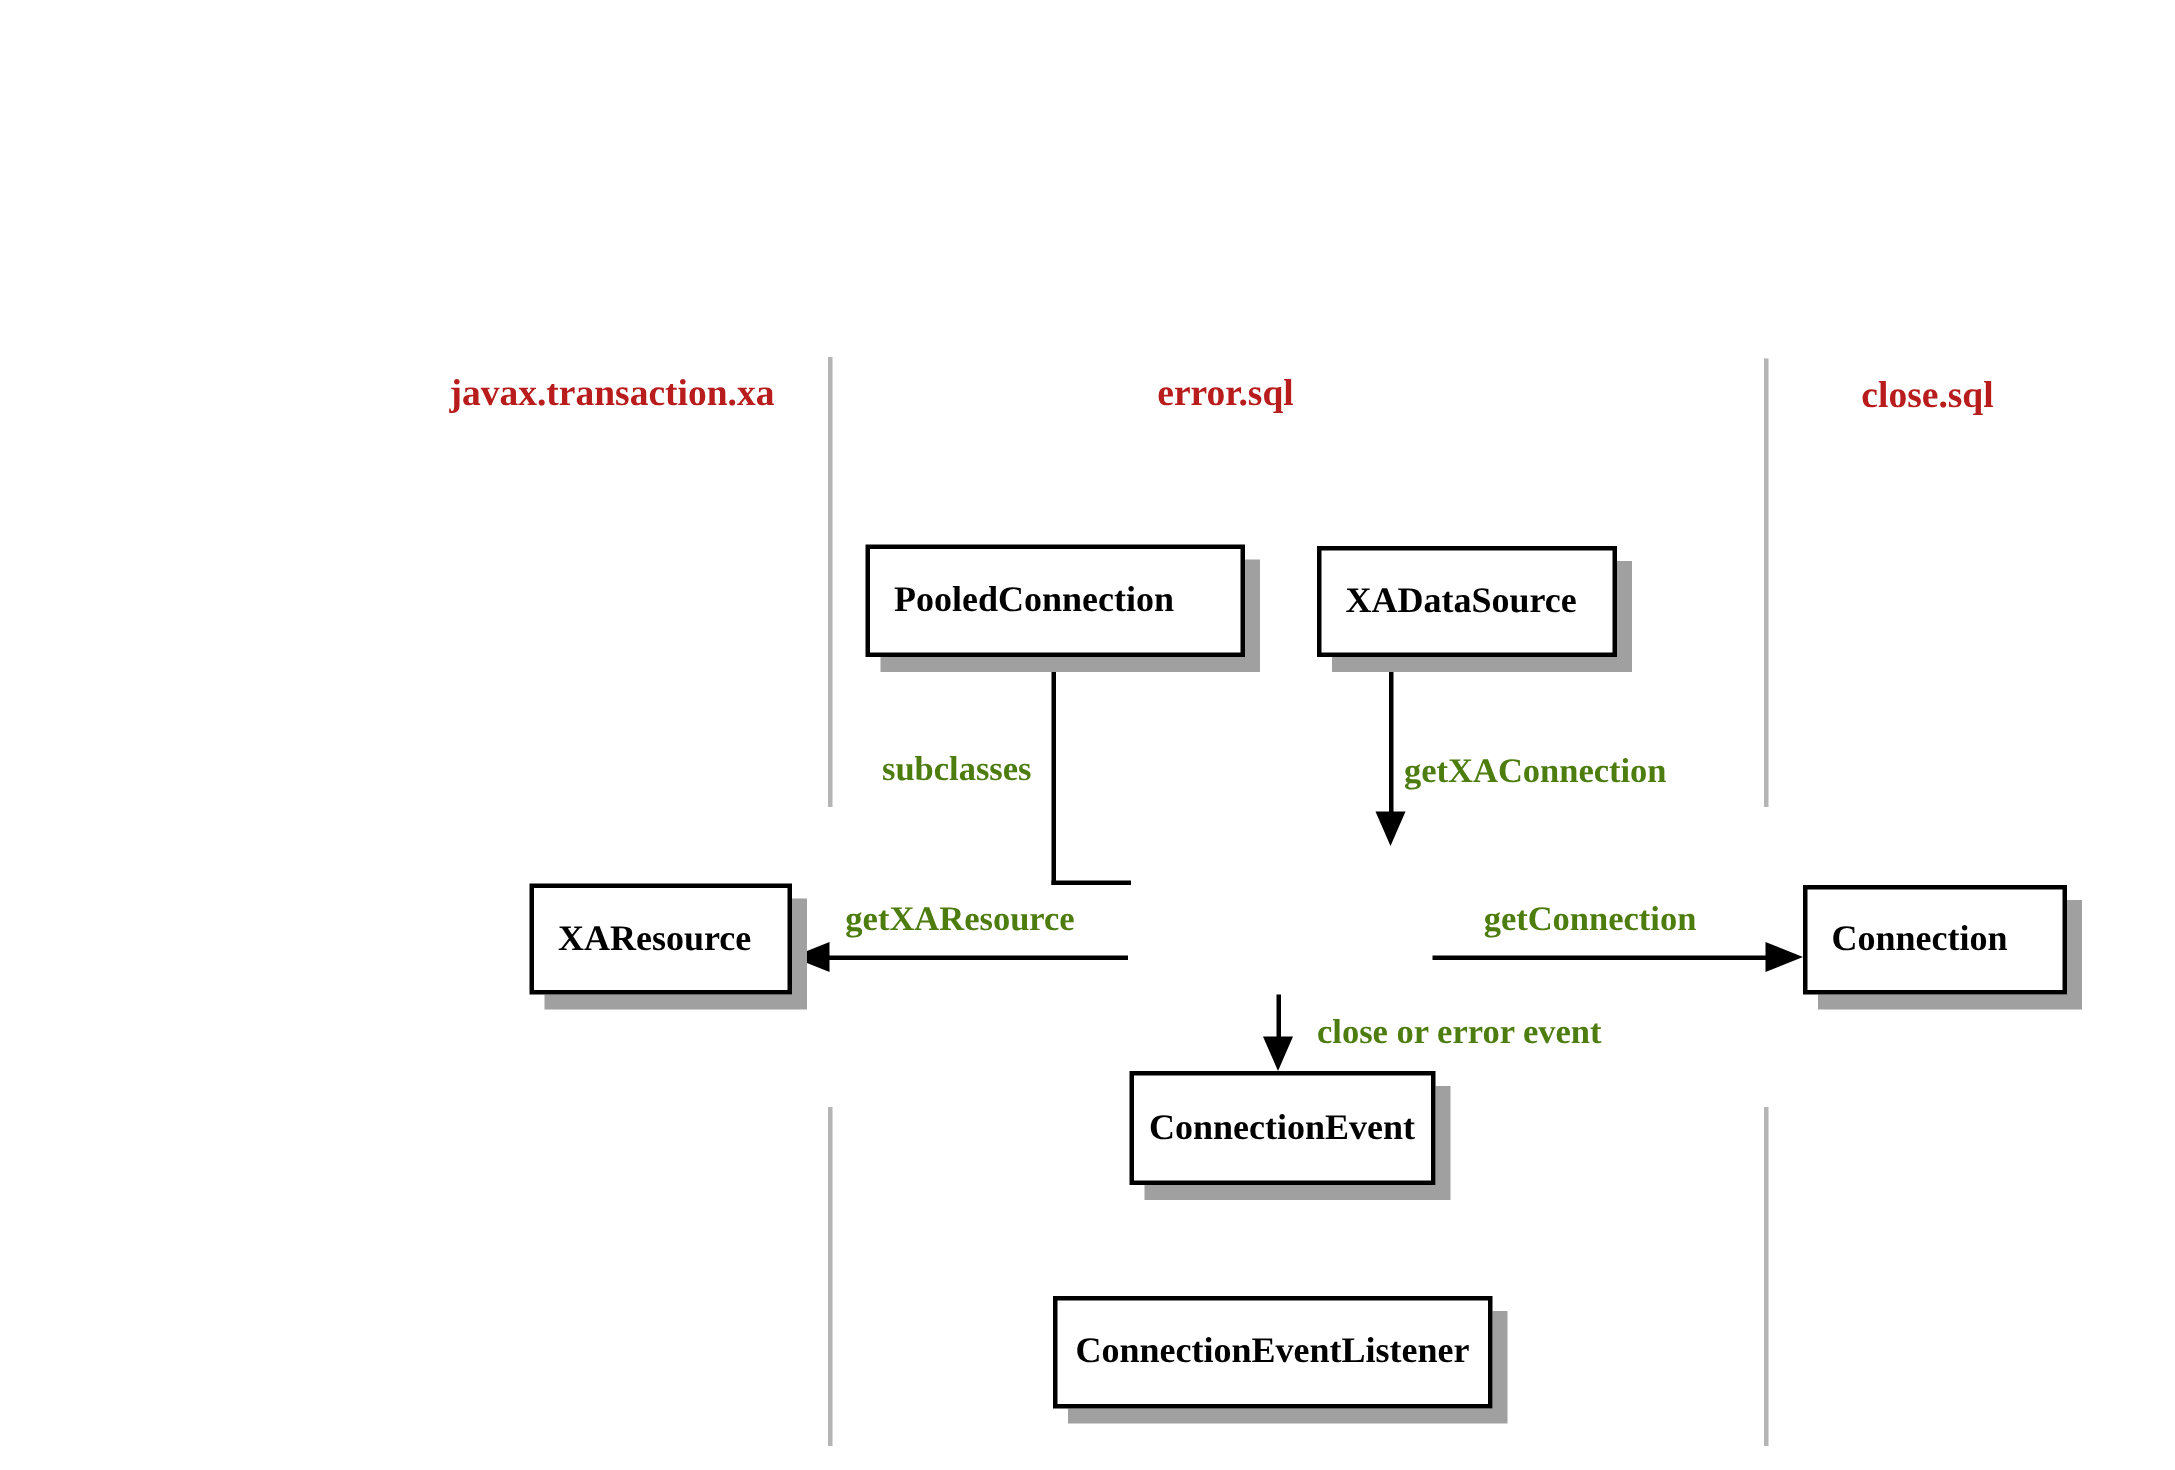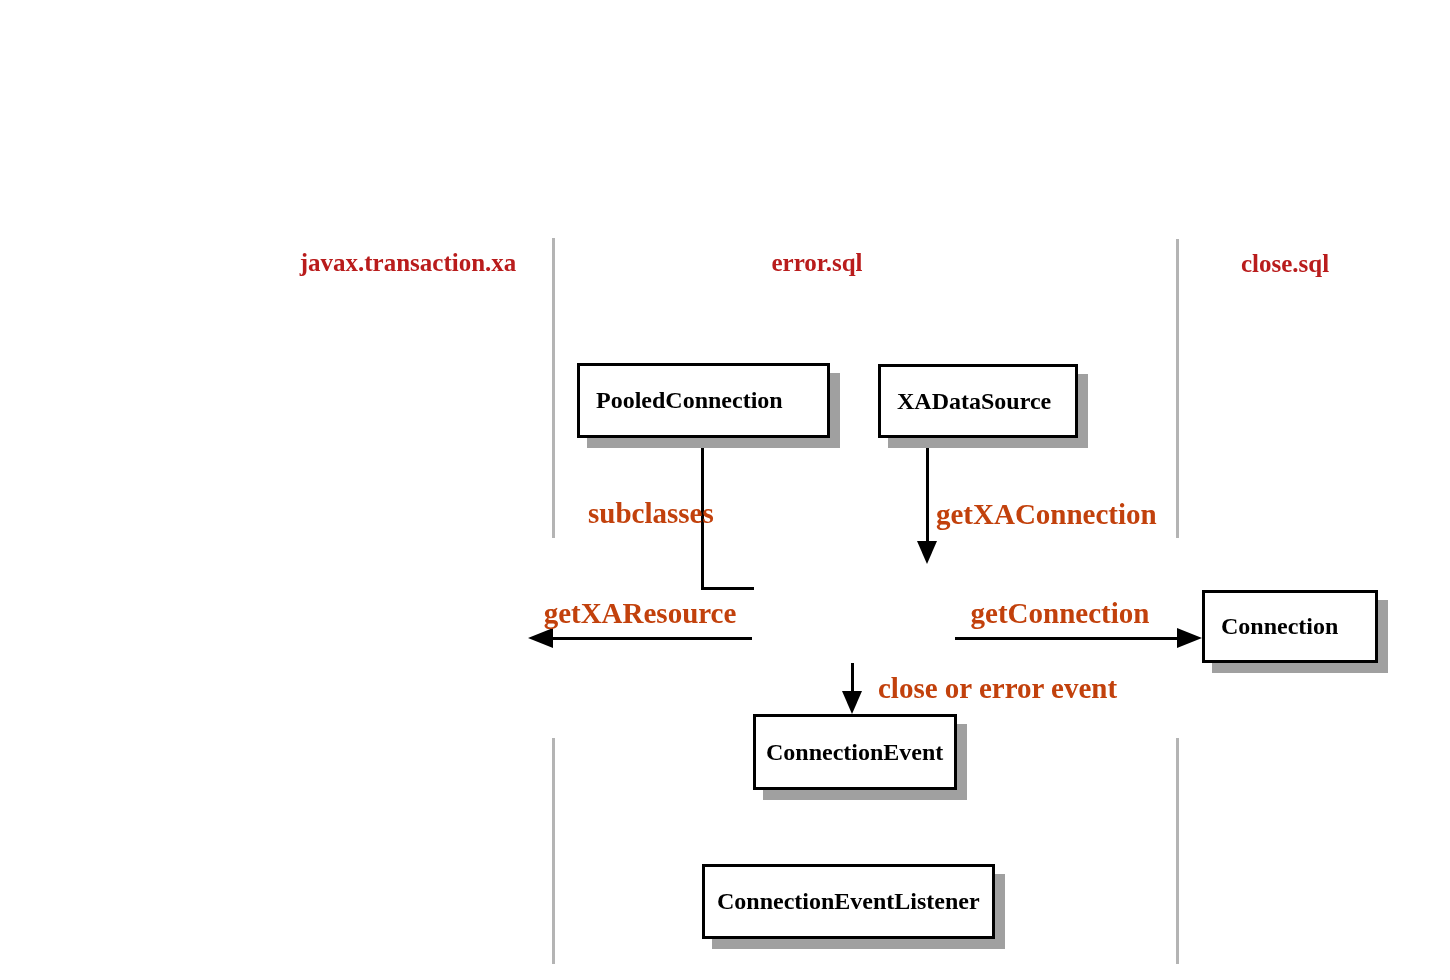--- a/index.html
+++ b/index.html
@@ -43,23 +43,23 @@
     font-weight: bold;
     color: #000000;
     white-space: nowrap;
   }
   .edge-line {
     position: absolute;
     background: #000000;
   }
   .edge-label {
     position: absolute;
-    font-size: 29px;
+    font-size: 23px;
     font-weight: bold;
-    color: #c2410c;
+    color: #4d7c0f;
     white-space: nowrap;
   }
   .edge-label.v-center { transform: translateY(-50%); }
   .edge-label.xy-center { transform: translate(-50%, -50%); }
   .arrowhead {
     position: absolute;
     width: 0;
     height: 0;
   }
   .arrowhead.down {
@@ -113,20 +113,23 @@
   <div class="edge-label v-center" style="left:878px; top:688px;">close or error event</div>
 
   <div class="node-box" style="left:577px; top:363px; width:253px; height:75px;">
     <span class="node-label">PooledConnection</span>
   </div>
 
   <div class="node-box" style="left:878px; top:364px; width:200px; height:74px;font-family:Liberation Serif, serif;">
     <span class="node-label">XADataSource</span>
   </div>
 
+  <div class="node-box" style="left:353px; top:589px; width:175px; height:74px;">
+    <span class="node-label">XAResource</span>
+  </div>
 
 
   <div class="node-box" style="left:1202px; top:590px; width:176px; height:73px;">
     <span class="node-label">Connection</span>
   </div>
 
   <div class="node-box" style="left:753px; top:714px; width:204px; height:76px; padding-left:10px;">
     <span class="node-label">ConnectionEvent</span>
   </div>
 

